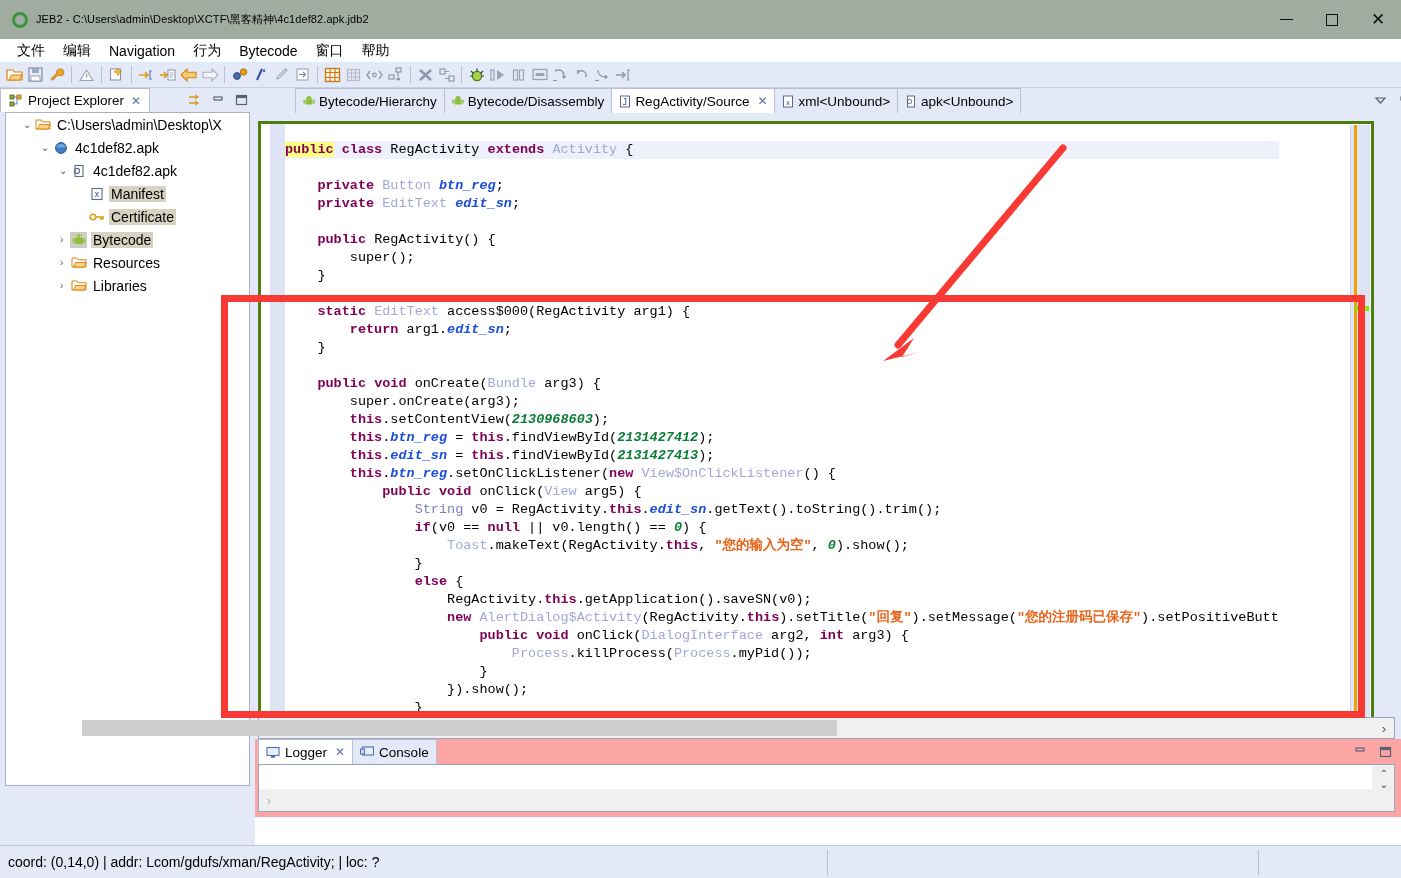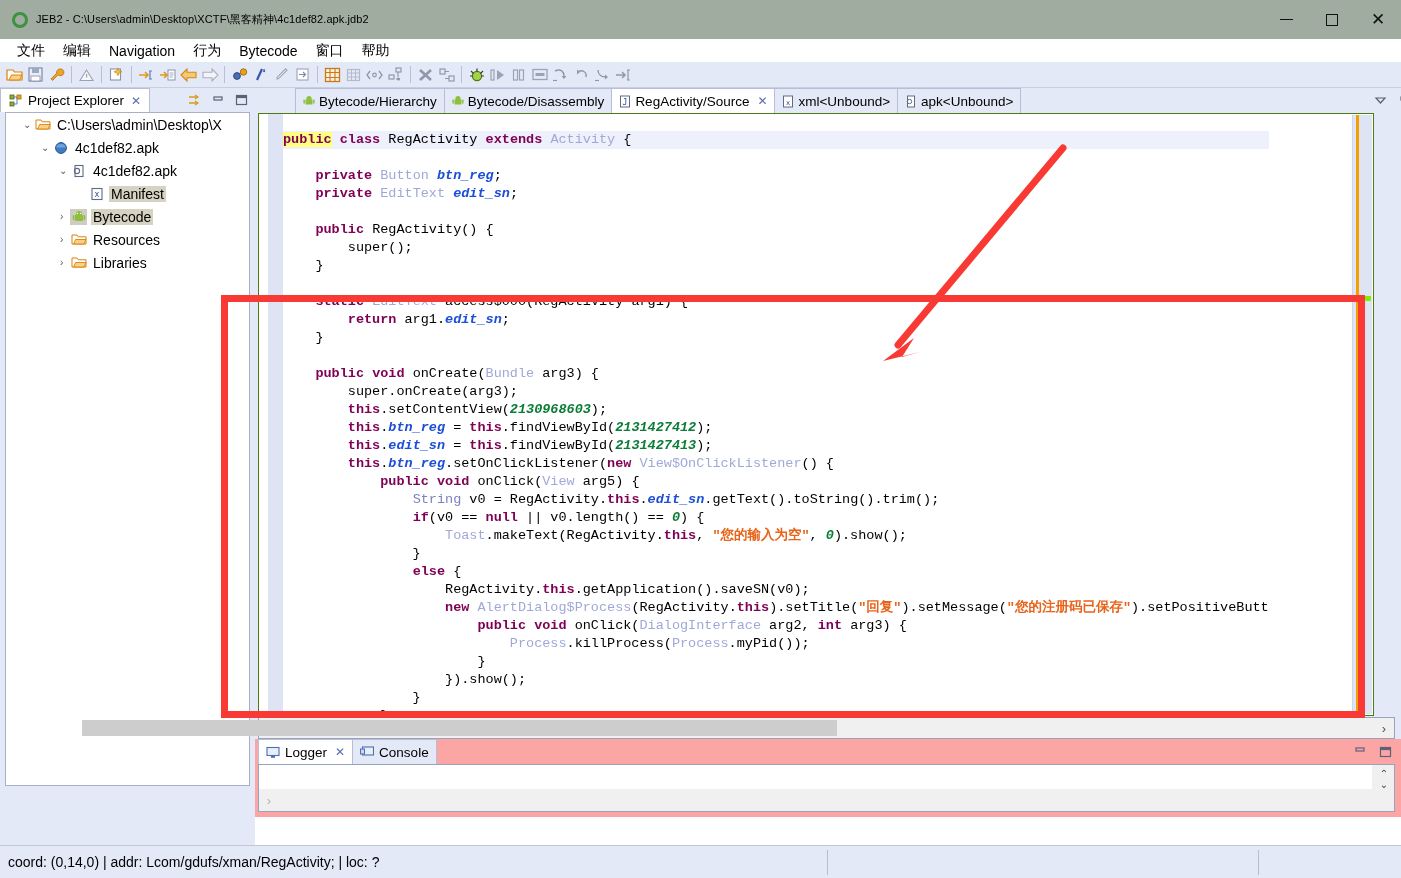--- a/index.html
+++ b/index.html
@@ -91,22 +91,22 @@
     height:25px;display:flex;align-items:center;padding:0 7px;
     border:1px solid #b6bfd6;border-bottom:none;box-sizing:border-box;
     font-size:13.5px;background:#e4e9f7;white-space:nowrap;margin-right:-1px;
   }
   .ed-tab.active{background:#fff;}
   .ed-tab .ic{margin-right:4px;display:flex;align-items:center;}
   .ed-tab .tab-close{margin-left:8px;color:#5a6bb0;font-size:12px;}
   .ed-tabbar-right{position:absolute;right:4px;top:0;height:25px;display:flex;align-items:center;gap:12px;}
 
   .code-frame{
-    position:absolute;left:3px;top:25px;width:1116px;height:603px;
-    background:#fff;border:1px solid #4d7c0f;box-sizing:border-box;
+    position:absolute;left:3px;top:33px;width:1116px;height:603px;
+    background:#fff;border:3px solid #4d7c0f;box-sizing:border-box;
   }
   .gutter{position:absolute;left:0;top:0;width:9px;height:100%;background:#fff;}
   .gutter2{position:absolute;left:9px;top:0;width:15px;height:100%;background:#dfe4f5;}
   .code-scroll{
     position:absolute;left:24px;top:0;right:22px;bottom:0;overflow:hidden;background:#fff;
   }
   .code{
     position:absolute;left:0;top:3px;
     font-family:"Liberation Mono", monospace;font-size:13.5px;line-height:18px;
     white-space:pre;color:#000;
@@ -461,20 +461,30 @@
         <span class="tw"></span>
         <span class="t-ico">
             <svg width="14" height="14">
               <rect x="2" y="1.5" width="10" height="11" fill="#fff" stroke="#5f6b86" stroke-width="1.1"></rect>
               <text x="7" y="10" font-size="8" text-anchor="middle" fill="#2b4a8a" font-family="monospace">x</text>
             </svg>
           </span>
         <span class="t-lbl sel">Manifest</span>
       </div>
 
+      <div class="tree-row" style="padding-left:68px;">
+        <span class="tw"></span>
+        <span class="t-ico">
+            <svg width="16" height="12">
+              <circle cx="4" cy="6" r="2.8" fill="none" stroke="#d9a017" stroke-width="1.6"></circle>
+              <path d="M6.6 6H15M12 6v3M14 6v2.4" stroke="#d9a017" stroke-width="1.6"></path>
+            </svg>
+          </span>
+        <span class="t-lbl sel">Certificate</span>
+      </div>
 
       <div class="tree-row" style="padding-left:50px;">
         <span class="tw">
             <span class="chev" style="left:4px;">›</span>
           </span>
         <span class="t-ico" style="background:#cfcdc3;">
             <svg width="14" height="13">
               <path d="M3 5h8v6H3z" fill="#8fbf3f"></path>
               <circle cx="7" cy="4" r="3" fill="#8fbf3f"></circle>
               <rect x="0.7" y="5" width="1.8" height="5" rx=".9" fill="#8fbf3f"></rect>
@@ -615,21 +625,21 @@
         <span class="kw">this</span>.<span class="fld">btn_reg</span> = <span class="kw">this</span>.findViewById(<span class="num">2131427412</span>);
         <span class="kw">this</span>.<span class="fld">edit_sn</span> = <span class="kw">this</span>.findViewById(<span class="num">2131427413</span>);
         <span class="kw">this</span>.<span class="fld">btn_reg</span>.setOnClickListener(<span class="kw">new</span> <span class="type">View$OnClickListener</span>() {
             <span class="kw">public</span> <span class="kw">void</span> onClick(<span class="type">View</span> arg5) {
                 <span class="typed">String</span> v0 = <span class="pln">RegActivity</span>.<span class="kw">this</span>.<span class="fld">edit_sn</span>.getText().toString().trim();
                 <span class="kw">if</span>(v0 == <span class="kw">null</span> || v0.length() == <span class="num">0</span>) {
                     <span class="type">Toast</span>.makeText(<span class="pln">RegActivity</span>.<span class="kw">this</span>, <span class="str">"您的输入为空"</span>, <span class="num">0</span>).show();
                 }
                 <span class="kw">else</span> {
                     <span class="pln">RegActivity</span>.<span class="kw">this</span>.getApplication().saveSN(v0);
-                    <span class="kw">new</span> <span class="type">AlertDialog$Process</span>(<span class="pln">RegActivity</span>.<span class="kw">this</span>).setTitle(<span class="str">"回复"</span>).setMessage(<span class="str">"您的注册码已保存"</span>).setPositiveButt
+                    <span class="kw">new</span> <span class="type">AlertDialog$Activity</span>(<span class="pln">RegActivity</span>.<span class="kw">this</span>).setTitle(<span class="str">"回复"</span>).setMessage(<span class="str">"您的注册码已保存"</span>).setPositiveButt
                         <span class="kw">public</span> <span class="kw">void</span> onClick(<span class="type">DialogInterface</span> arg2, <span class="kw">int</span> arg3) {
                             <span class="type">Process</span>.killProcess(<span class="type">Process</span>.myPid());
                         }
                     }).show();
                 }
             }
         });</pre>
       </div>
       <div class="vscroll">
         <div class="track"></div>

